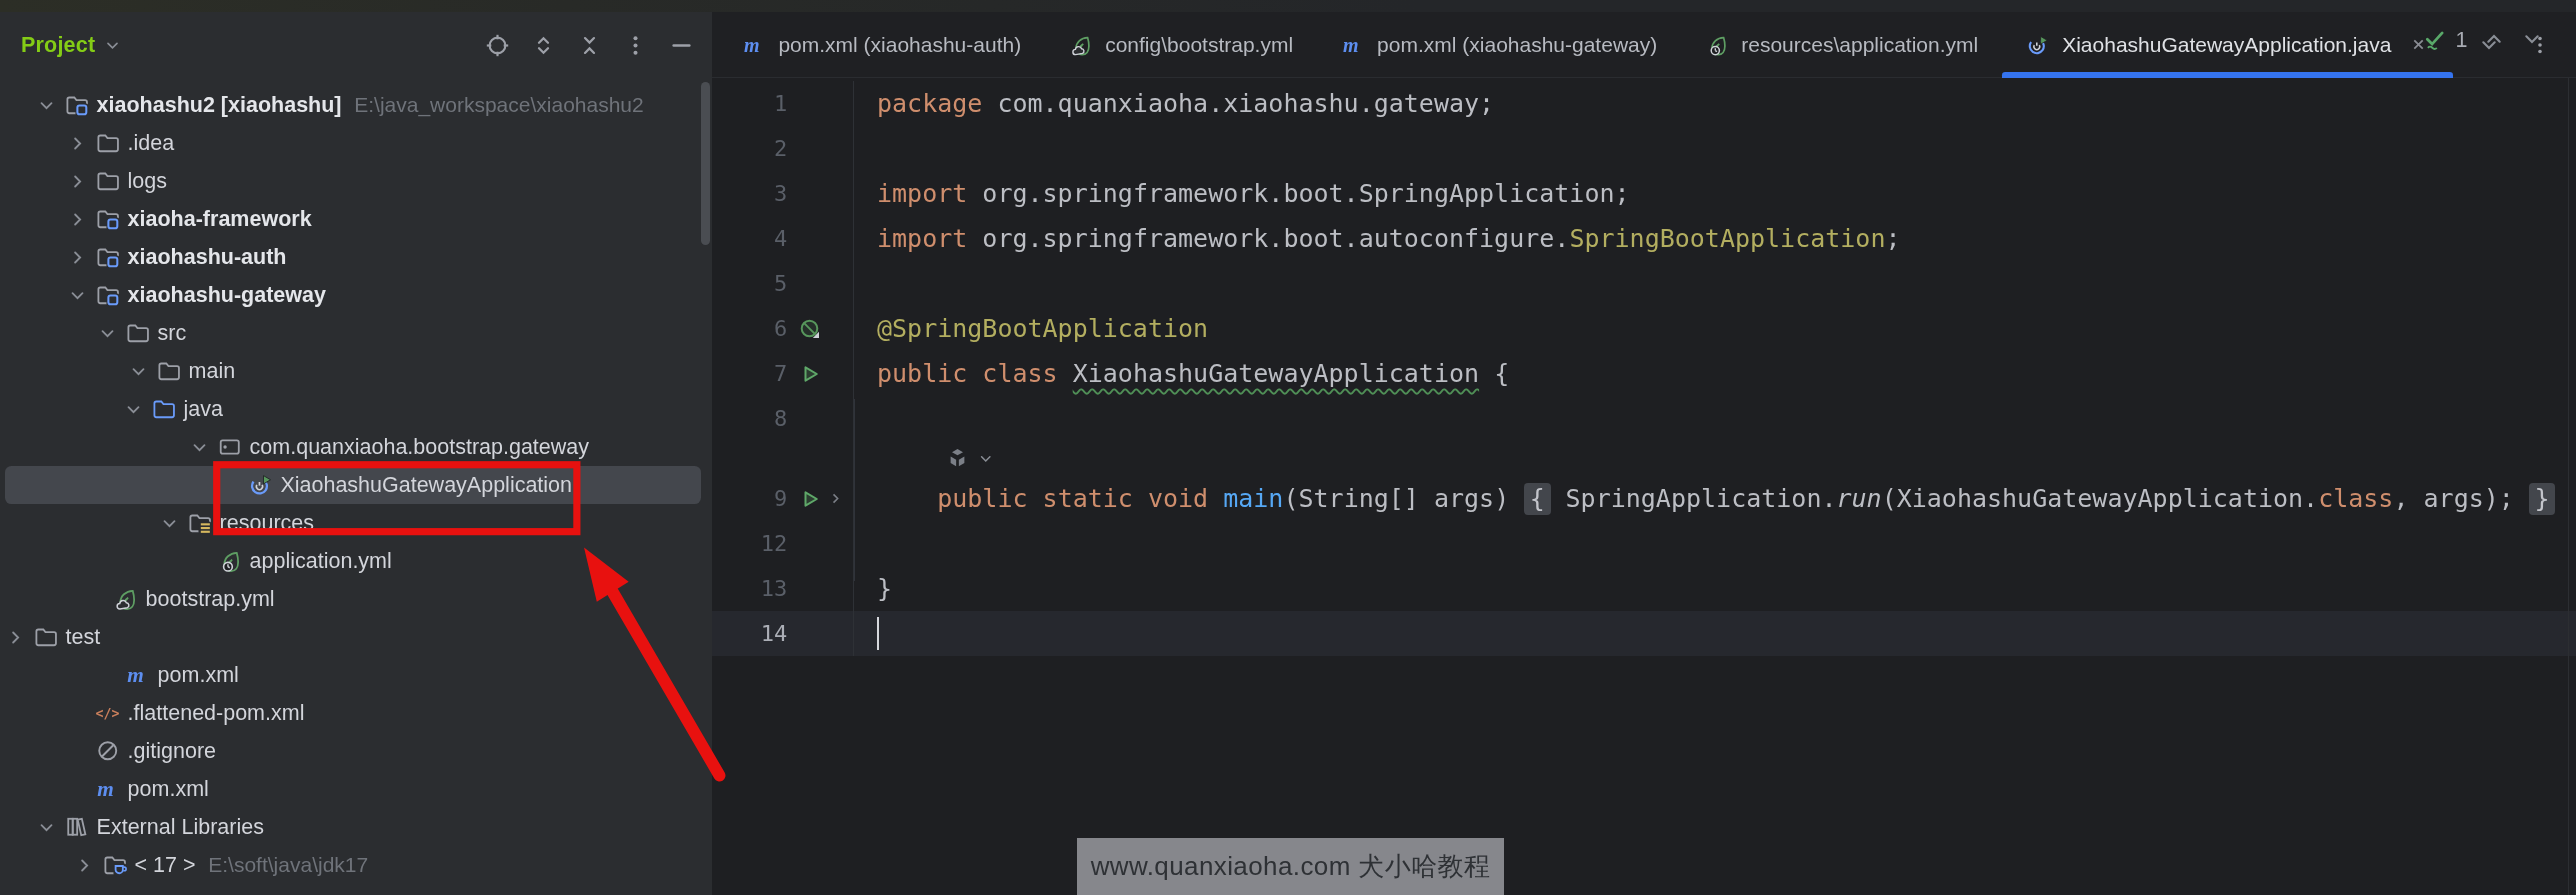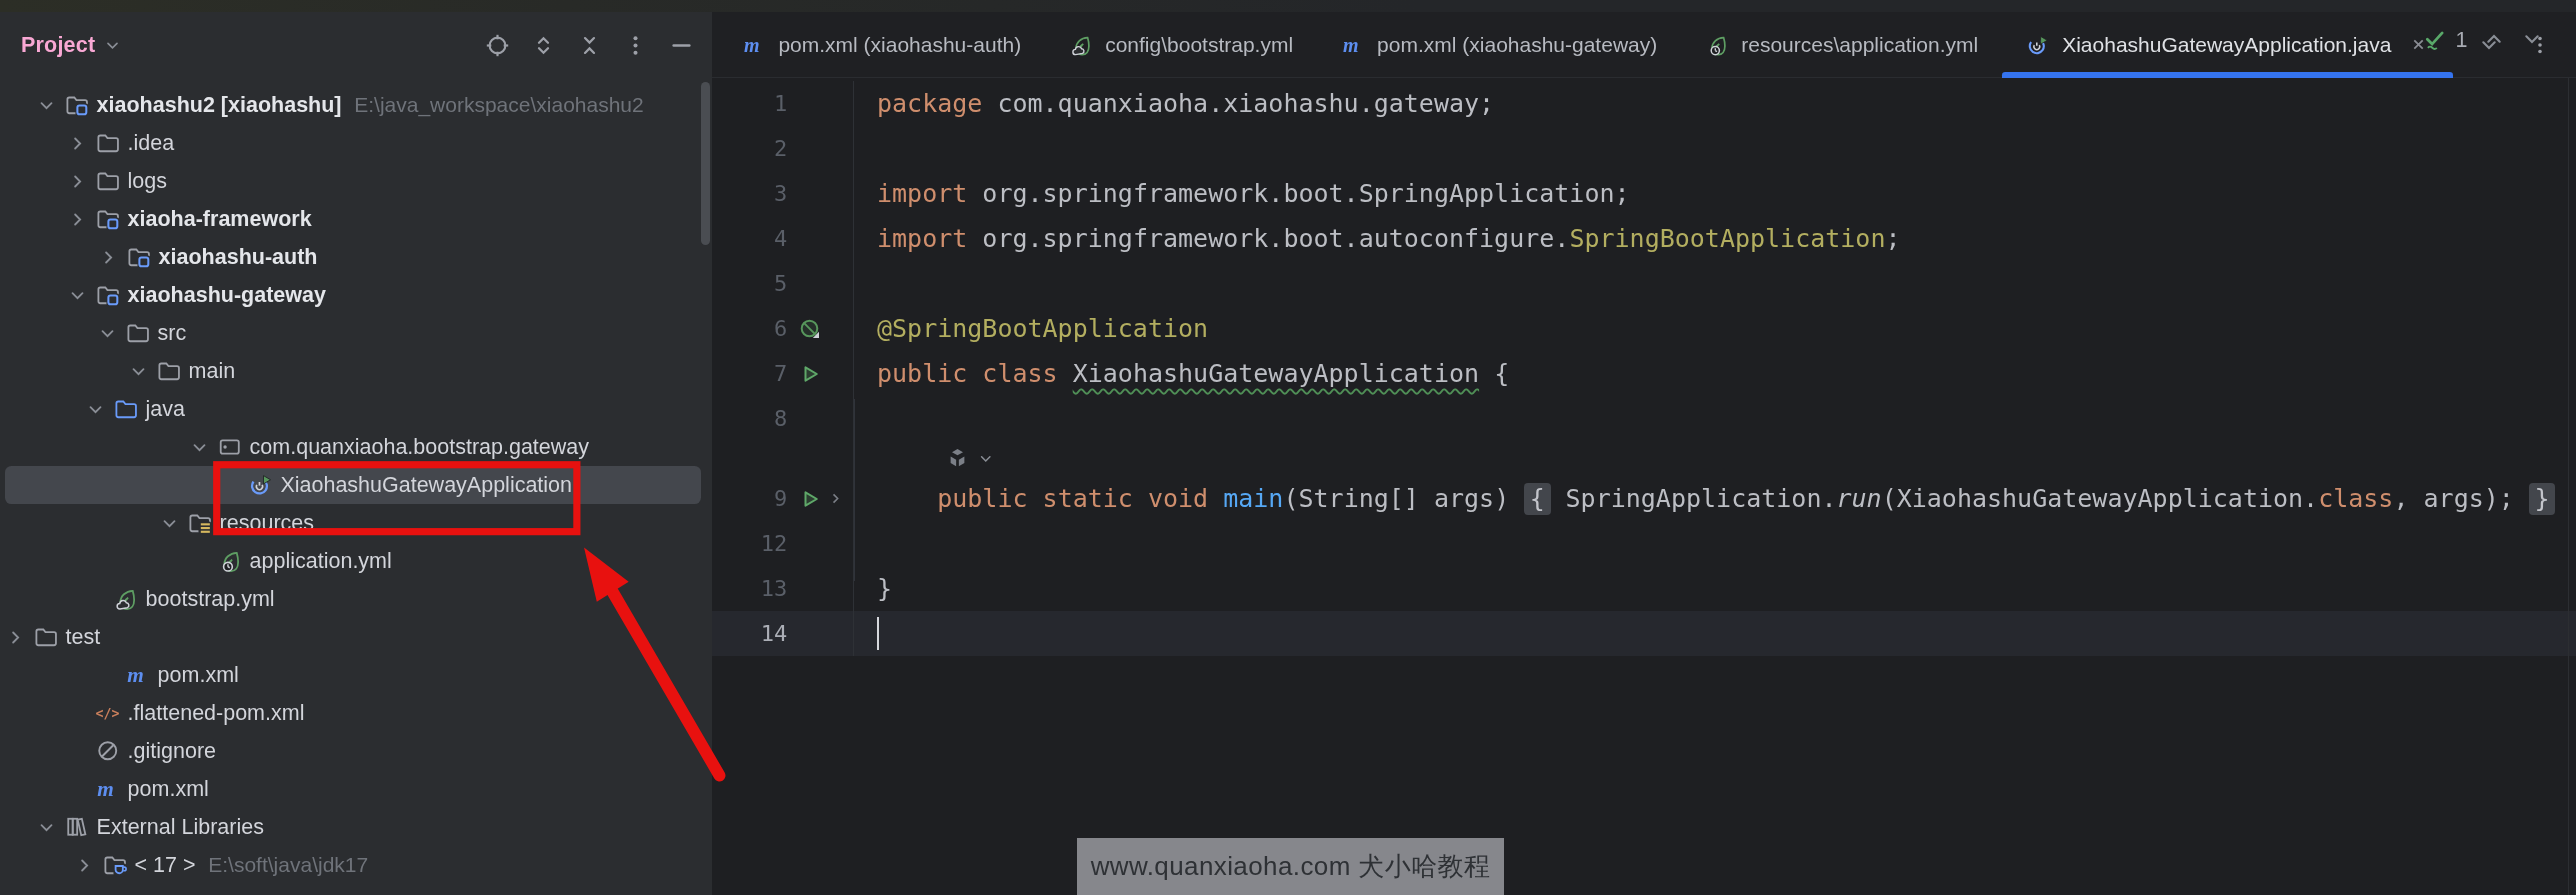--- a/index.html
+++ b/index.html
@@ -9,21 +9,21 @@
     background:#1e1f22; font-family:"Liberation Sans", sans-serif;
     -webkit-font-smoothing:antialiased;
   }
   .topstrip { position:absolute; left:0; top:0; width:2576px; height:12px;
     background:linear-gradient(90deg,#2c2e26 0%,#282a27 22%,#242629 55%,#242629 100%); }
 
   
   #sidebar { position:absolute; left:0; top:12px; width:712px; bottom:0;
     background:#2b2d30; overflow:hidden; }
   #sidebar-header { height:66px; display:flex; align-items:center; padding:0 17.5px 0 21px; }
-  #project-title { font-size:21.5px; font-weight:700; color:#f9a8d4; letter-spacing:0.2px; }
+  #project-title { font-size:21.5px; font-weight:700; color:#84cc16; letter-spacing:0.2px; }
   #project-title-chev { margin-left:8px; display:flex; align-items:center; }
   #panel-toolbar { margin-left:auto; display:flex; align-items:center; gap:19px; }
   .tbtn { width:27px; height:27px; display:flex; align-items:center; justify-content:center;
     border-radius:4.8px; cursor:pointer; }
   #tree { position:absolute; top:74px; left:0; right:0; bottom:0; }
   .trow { position:relative; display:flex; align-items:center; height:38px; white-space:nowrap; }
   .trow.selected { background:#44474d; border-radius:6.4px; margin:0 11px 0 4.8px; }
   .tw-chev { width:31px; height:38px; flex:none; display:flex; align-items:center; justify-content:center; }
   .tw-icon { width:29px; height:38px; flex:none; display:flex; align-items:center; justify-content:center; }
   .tw-label { margin-left:5.6px; font-size:21.5px; color:#d3d5db; }
@@ -184,21 +184,21 @@
           </span>
           <span class="tw-icon">
             <svg width="25.5" height="25.5" viewBox="0 0 24 24">
               <path d="M3.2 7c0-1 .8-1.8 1.8-1.8h4.7l2 2.4h8.1c1 0 1.8.8 1.8 1.8v8.8c0 1-.8 1.8-1.8 1.8H5c-1 0-1.8-.8-1.8-1.8z" fill="none" stroke="#9da0a8" stroke-width="1.7"></path>
               <rect x="10.8" y="10.8" width="12" height="12" rx="2" fill="#2b2d30"></rect>
               <rect x="12.6" y="12.6" width="8.4" height="8.4" rx="2" fill="none" stroke="#6a9bfa" stroke-width="1.9"></rect>
             </svg>
           </span>
           <span class="tw-label bold">xiaoha-framework</span>
         </div>
-        <div class="trow" style="padding-left: 93px;">
+        <div class="trow" style="padding-left: 62px;">
           <span class="tw-chev">
             <svg width="21" height="21" viewBox="0 0 24 24">
               <path d="M9.3 6.3 15 12l-5.7 5.7" fill="none" stroke="#8a8e96" stroke-width="2.1" stroke-linecap="round"></path>
             </svg>
           </span>
           <span class="tw-icon">
             <svg width="25.5" height="25.5" viewBox="0 0 24 24">
               <path d="M3.2 7c0-1 .8-1.8 1.8-1.8h4.7l2 2.4h8.1c1 0 1.8.8 1.8 1.8v8.8c0 1-.8 1.8-1.8 1.8H5c-1 0-1.8-.8-1.8-1.8z" fill="none" stroke="#9da0a8" stroke-width="1.7"></path>
               <rect x="10.8" y="10.8" width="12" height="12" rx="2" fill="#2b2d30"></rect>
               <rect x="12.6" y="12.6" width="8.4" height="8.4" rx="2" fill="none" stroke="#6a9bfa" stroke-width="1.9"></rect>
@@ -240,21 +240,21 @@
               <path d="M6.3 9.3 12 15l5.7-5.7" fill="none" stroke="#8a8e96" stroke-width="2.1" stroke-linecap="round"></path>
             </svg>
           </span>
           <span class="tw-icon">
             <svg width="25.5" height="25.5" viewBox="0 0 24 24">
               <path d="M3.2 7c0-1 .8-1.8 1.8-1.8h4.7l2 2.4h8.1c1 0 1.8.8 1.8 1.8v8.8c0 1-.8 1.8-1.8 1.8H5c-1 0-1.8-.8-1.8-1.8z" fill="none" stroke="#9da0a8" stroke-width="1.7"></path>
             </svg>
           </span>
           <span class="tw-label">main</span>
         </div>
-        <div class="trow" style="padding-left: 80px;">
+        <div class="trow" style="padding-left: 118px;">
           <span class="tw-chev">
             <svg width="21" height="21" viewBox="0 0 24 24">
               <path d="M6.3 9.3 12 15l5.7-5.7" fill="none" stroke="#8a8e96" stroke-width="2.1" stroke-linecap="round"></path>
             </svg>
           </span>
           <span class="tw-icon">
             <svg width="25.5" height="25.5" viewBox="0 0 24 24">
               <path d="M3.2 7c0-1 .8-1.8 1.8-1.8h4.7l2 2.4h8.1c1 0 1.8.8 1.8 1.8v8.8c0 1-.8 1.8-1.8 1.8H5c-1 0-1.8-.8-1.8-1.8z" fill="none" stroke="#6a9bfa" stroke-width="1.7"></path>
             </svg>
           </span>

